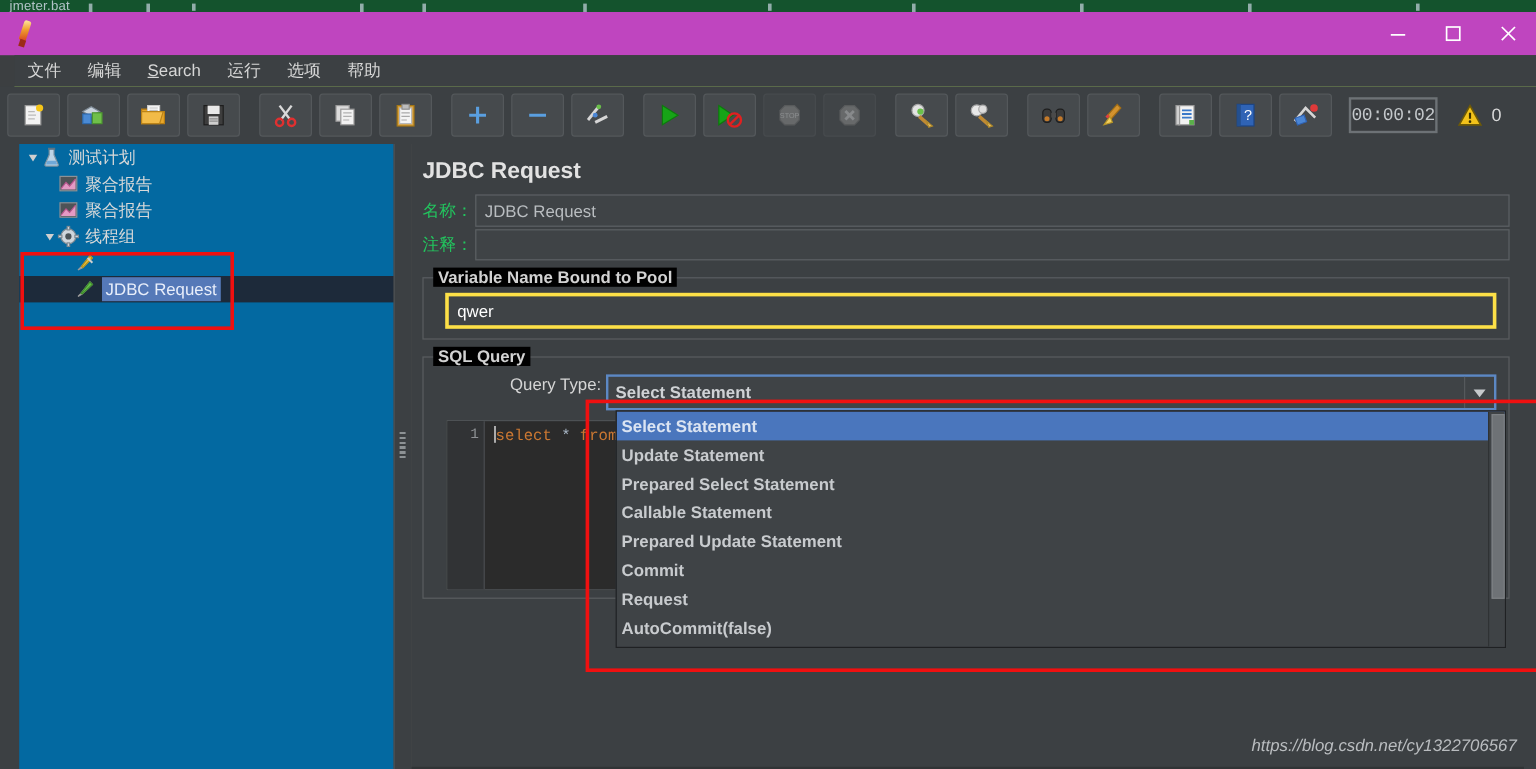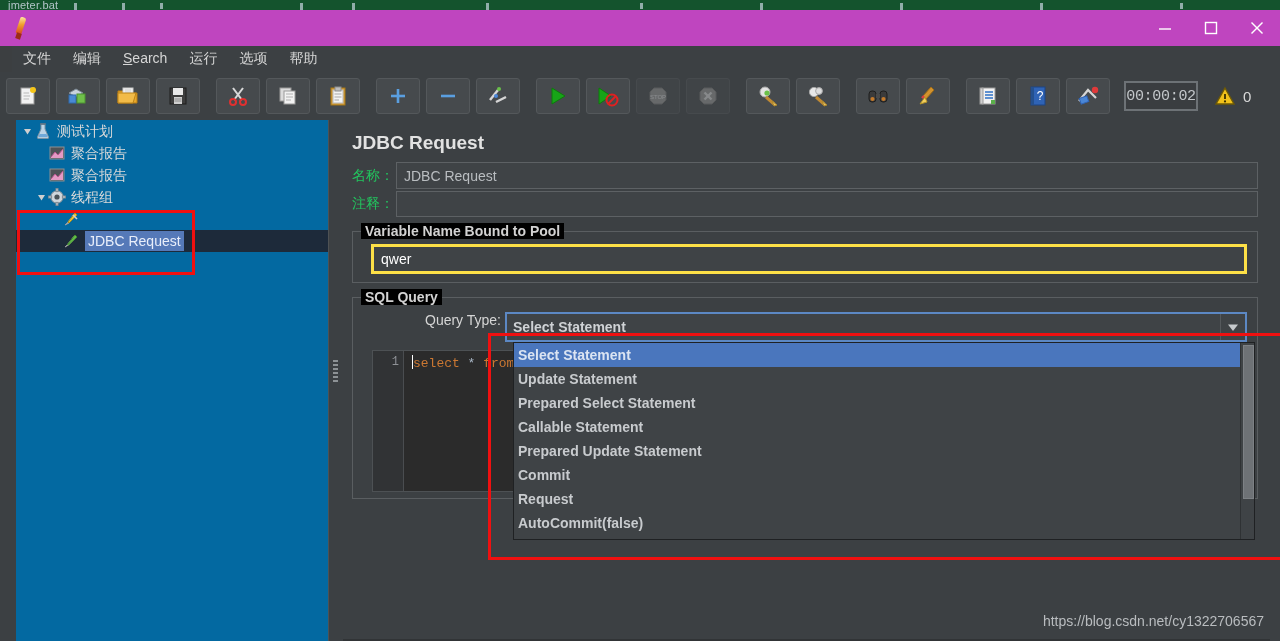--- a/index.html
+++ b/index.html
@@ -222,21 +222,21 @@
   }
 
   
   .ann{position:absolute;border:3px solid #f01010;z-index:60;pointer-events:none;}
   #ann-tree{left:17px;top:210px;width:172px;height:59px;}
   #ann-dd{left:488px;top:333px;width:790px;height:221px;}
 
   
   .watermark{
     position:absolute;right:16px;bottom:12px;
-    color:#b9bcbf;font-size:14px;z-index:50;
+    color:#b9bcbf;font-size:14px;z-index:50;font-style:italic;
   }
   .bottom-dark{
     position:absolute;left:343px;bottom:0;width:927px;height:2px;background:#313436;
   }
 </style>
 </head>
 <body>
 
 <div id="app">
 

